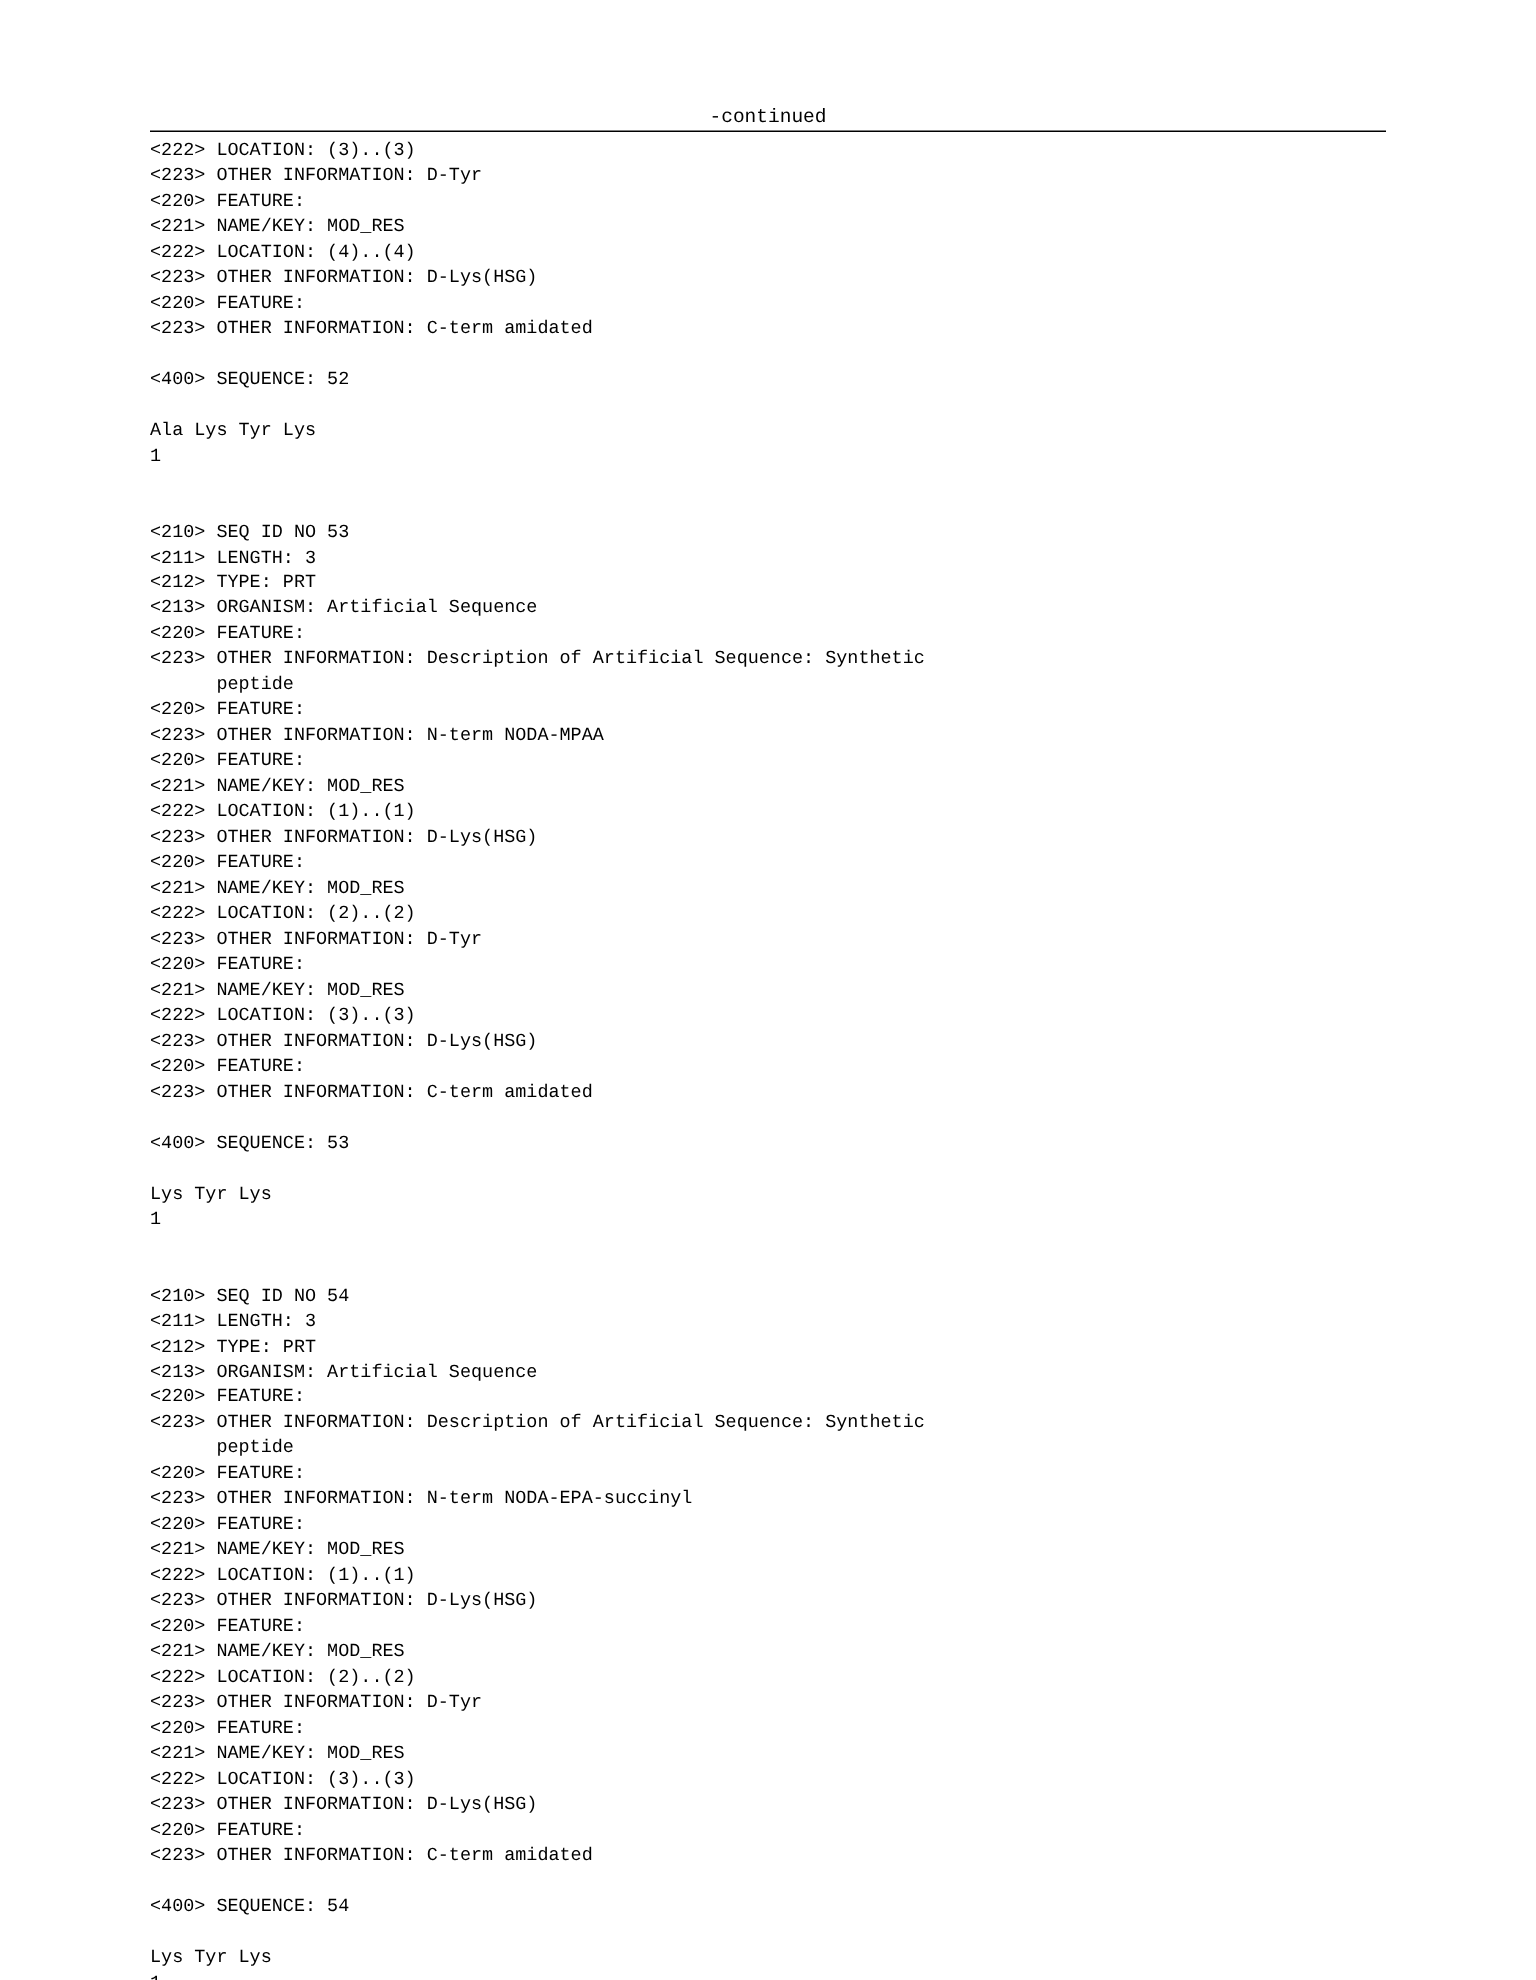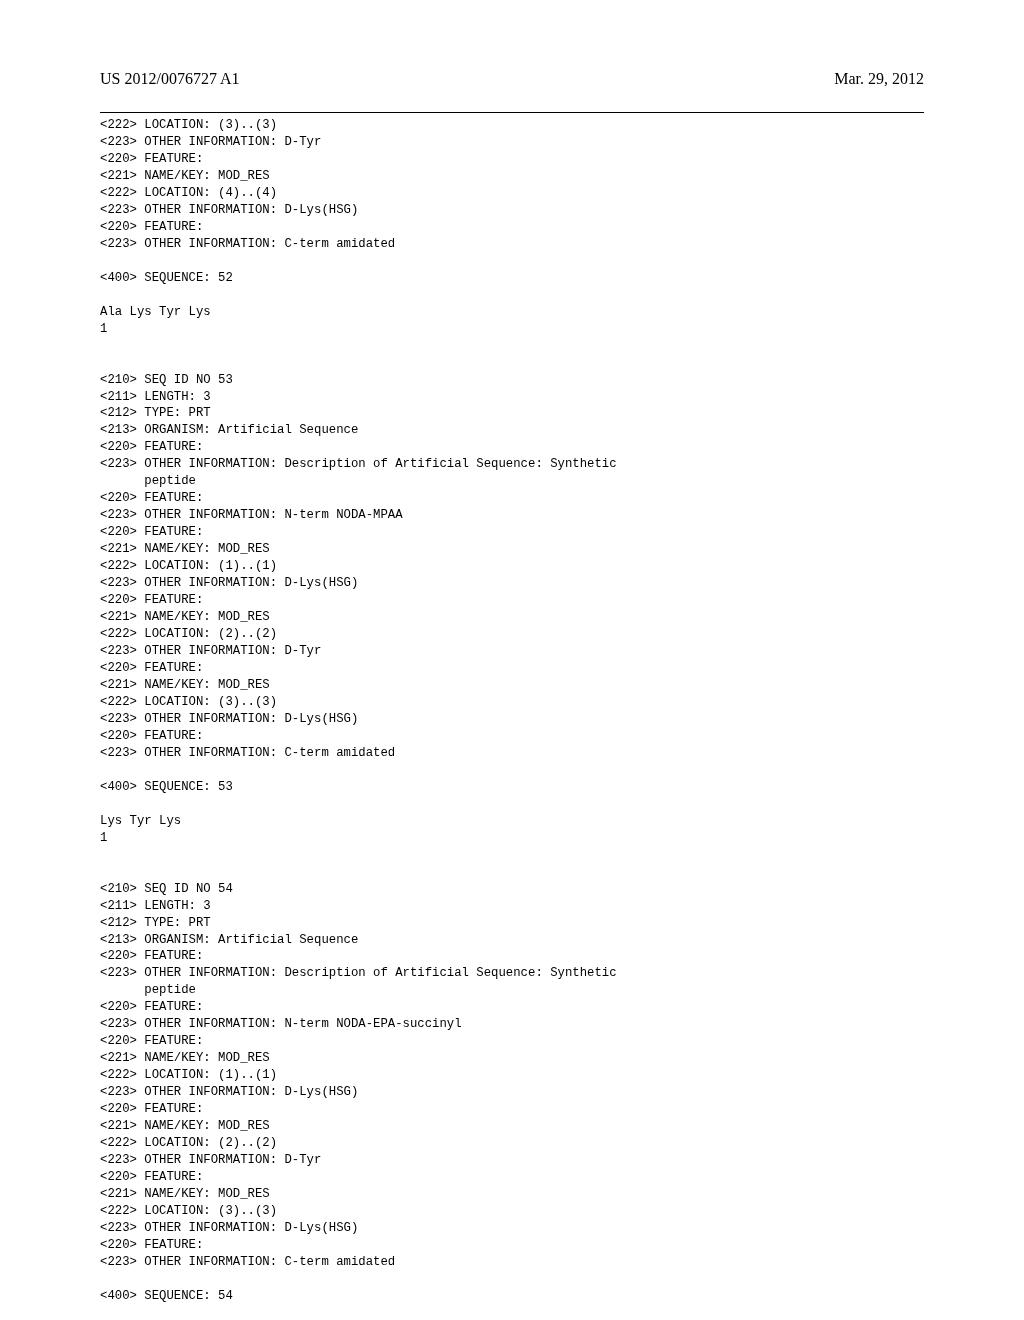--- a/index.html
+++ b/index.html
@@ -40,24 +40,21 @@
     font-size: 12.3px;
     white-space: pre;
     line-height: 1.38;
     margin-top: 4px;
   }
 </style>
 </head>
 <body>
 
 <div class="page">
-  <div class="header">
-    <span>US 2012/0076727 A1</span>
-    <span>Mar. 29, 2012</span>
-  </div>
+  <div class="continued">-continued</div>
   <hr class="hr-line">
   <div class="seq-body">&lt;222&gt; LOCATION: (3)..(3)
 &lt;223&gt; OTHER INFORMATION: D-Tyr
 &lt;220&gt; FEATURE:
 &lt;221&gt; NAME/KEY: MOD_RES
 &lt;222&gt; LOCATION: (4)..(4)
 &lt;223&gt; OTHER INFORMATION: D-Lys(HSG)
 &lt;220&gt; FEATURE:
 &lt;223&gt; OTHER INFORMATION: C-term amidated
 

